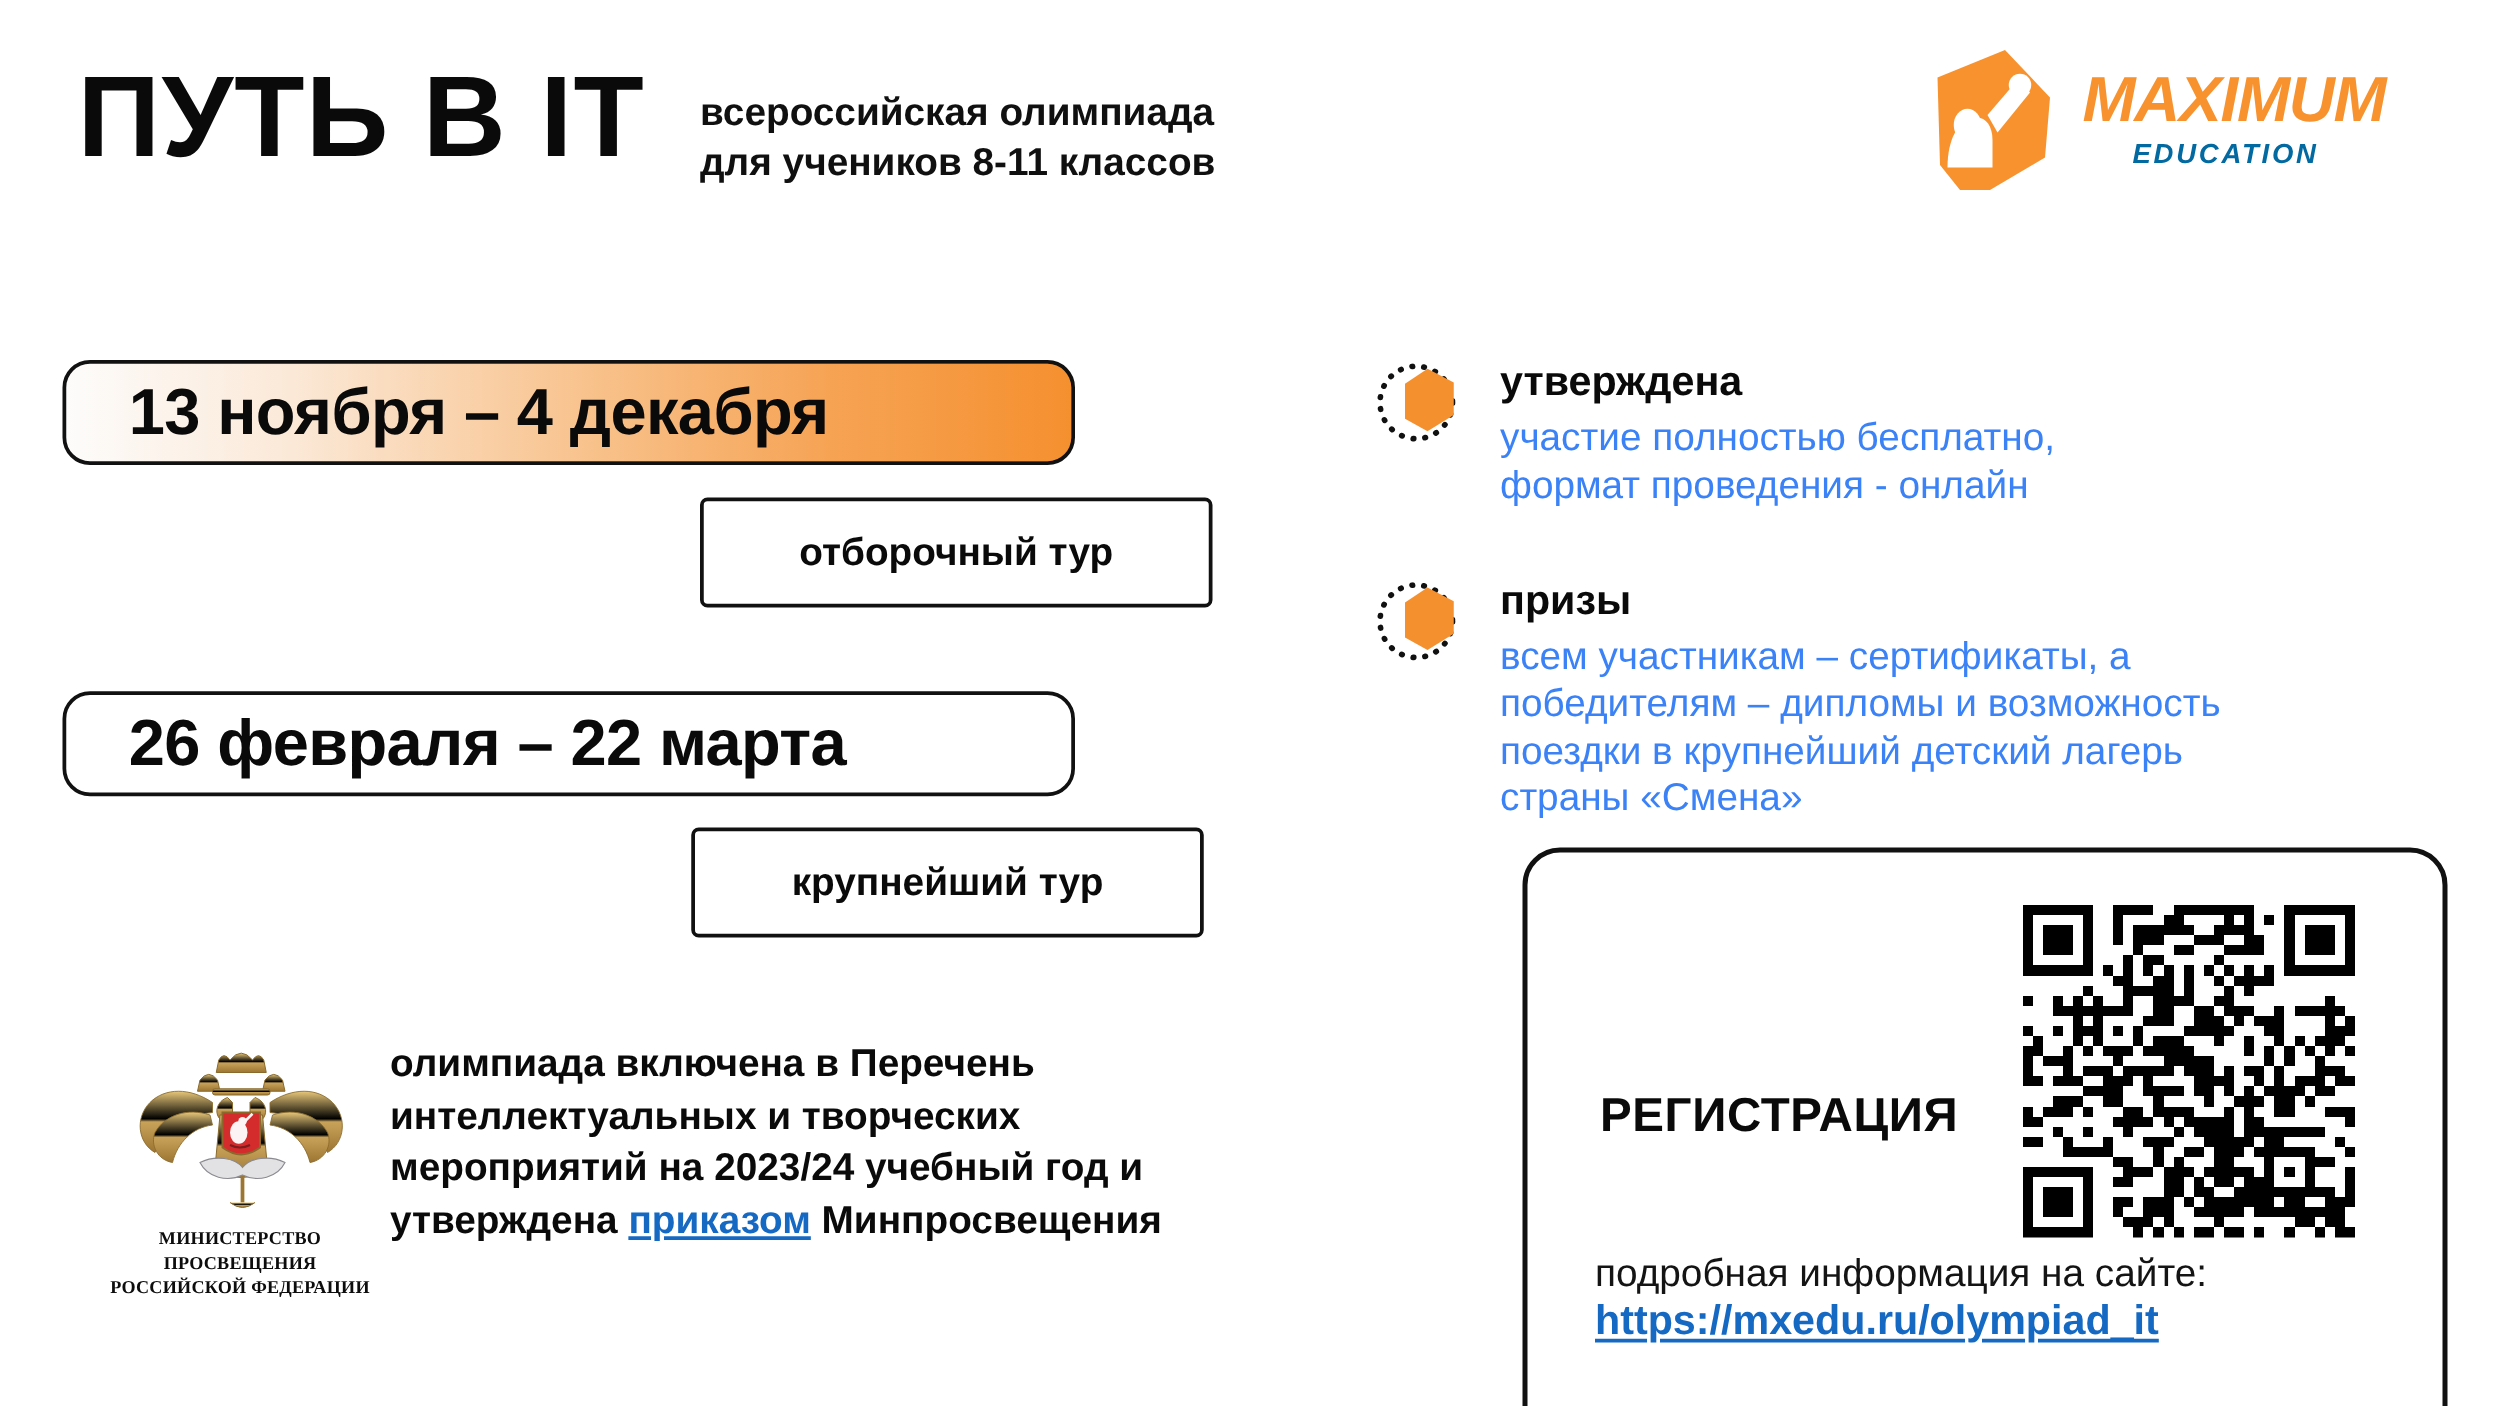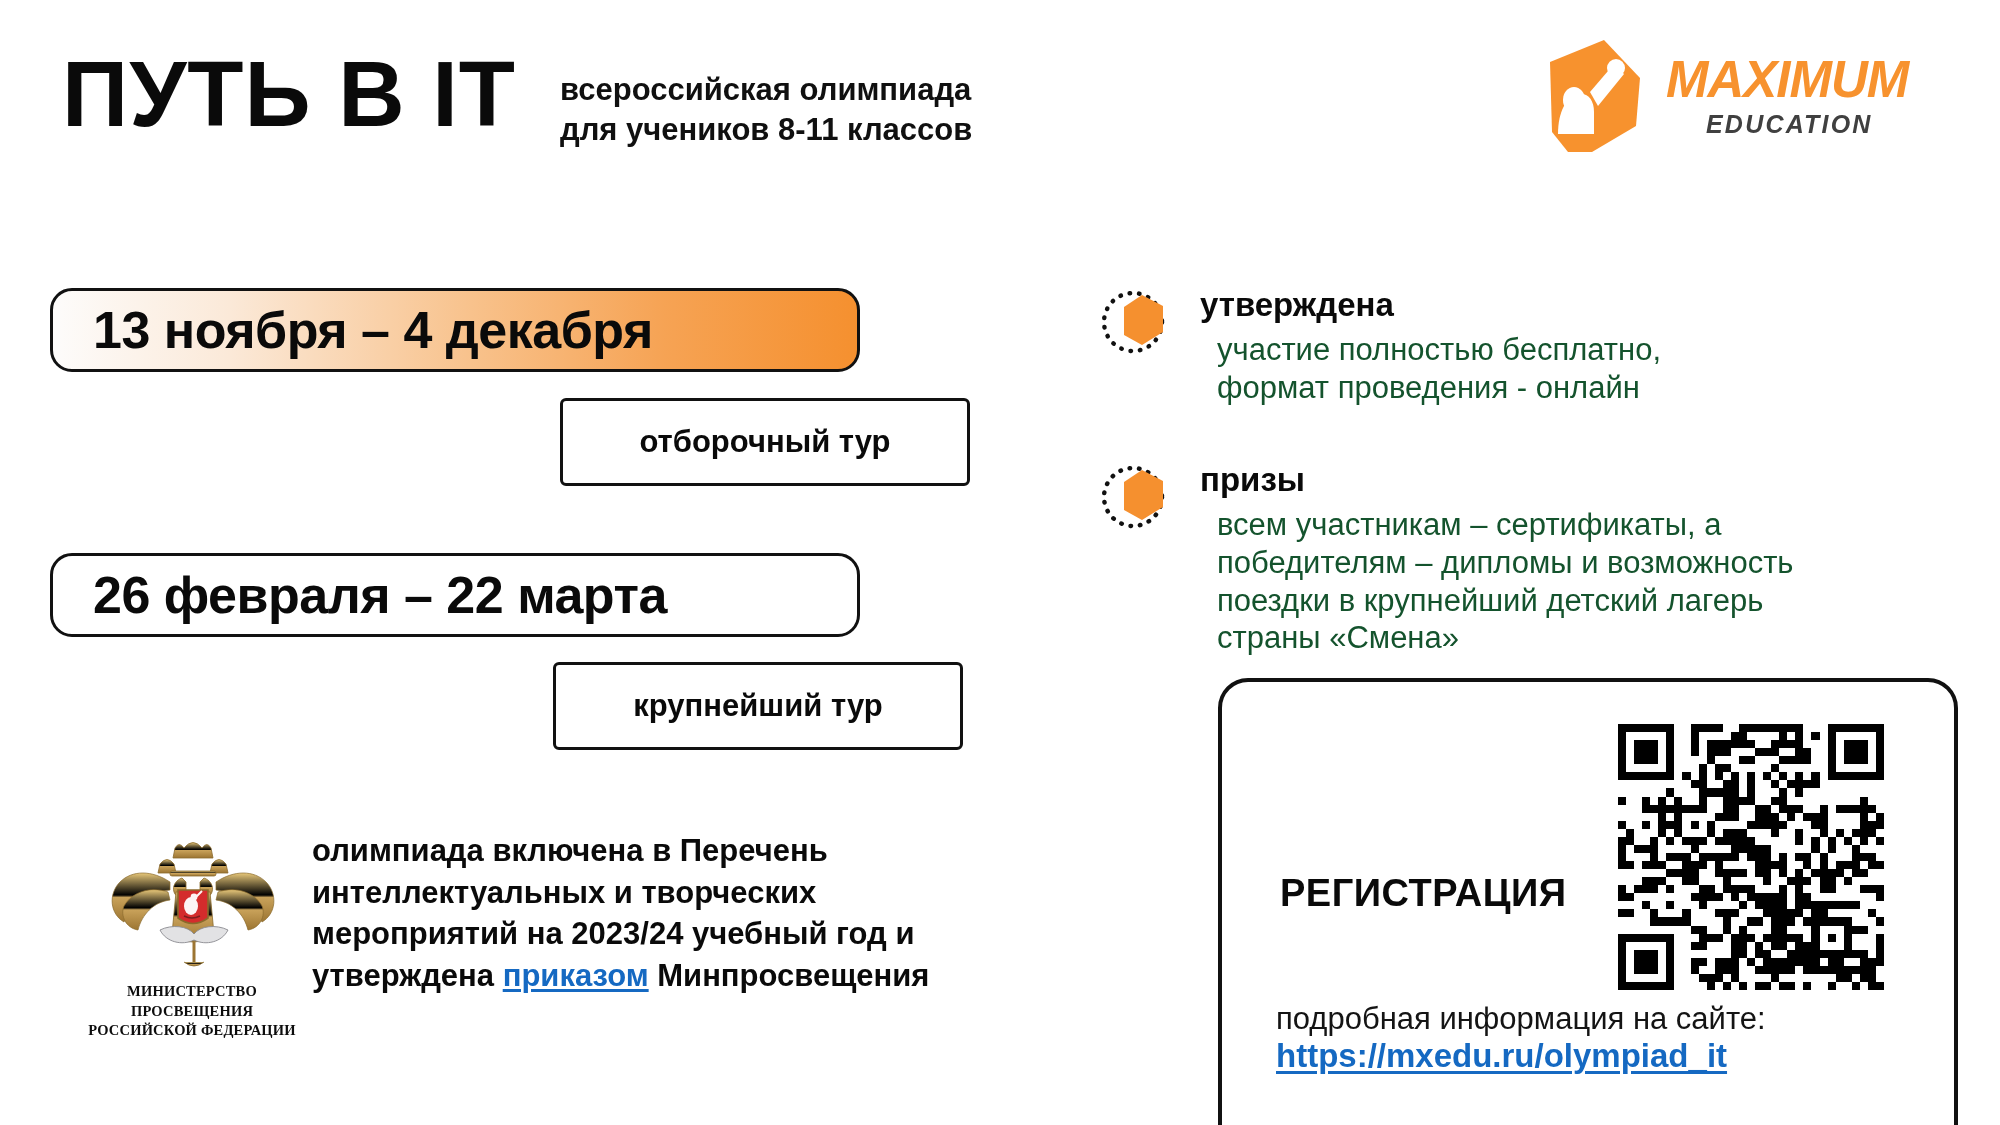--- a/index.html
+++ b/index.html
@@ -26,28 +26,28 @@
   
   #logo { position: absolute; left: 1528px; top: 34px; width: 430px; height: 120px; }
   #logo-mark { position: absolute; left: 0; top: 0; width: 130px; height: 120px; }
   #logo-word {
     position: absolute; left: 138px; top: 20px;
     font-size: 51px; font-weight: 700; font-style: italic;
     color: #F7922E; letter-spacing: -1px; line-height: 1;
   }
   #logo-sub {
     position: absolute; left: 178px; top: 78px;
-    font-size: 25px; font-weight: 700; font-style: italic;
-    color: #404040; letter-spacing: 2.2px; line-height: 1;
+    font-size: 22px; font-weight: 700; font-style: italic;
+    color: #0369a1; letter-spacing: 2.2px; line-height: 1;
   }
 
   
   .date-card {
     position: absolute; height: 84px; border: 3px solid #111;
-    border-radius: 22px; display: flex; align-items: center;
+    border-radius: 22px; display: flex; align-items: center; padding-left: 10px;
   }
   .date-card .date-text {
     font-size: 52px; font-weight: 700; color: #0a0a0a;
     padding-left: 40px; white-space: nowrap; letter-spacing: -0.5px;
   }
   #date-card-1 {
     left: 50px; top: 288px; width: 810px;
     background: linear-gradient(90deg, #fdfcfb 0%, #fbe9d8 22%, #f8c28c 52%, #f6a354 76%, #F5902F 100%);
   }
   #date-card-2 {
@@ -65,22 +65,22 @@
 
   
   .feature { position: absolute; }
   .feature-bullet { position: absolute; left: 0; top: 0; width: 78px; height: 78px; }
   .feature-title {
     position: absolute; left: 100px; top: 3px;
     font-size: 33px; font-weight: 700; color: #0a0a0a; white-space: nowrap;
   }
   .feature-body {
     position: absolute; left: 100px; top: 48px;
-    font-size: 31px; font-weight: 400; color: #14532d;
-    line-height: 1.22; white-space: pre-line; margin-left: 17px;
+    font-size: 31px; font-weight: 400; color: #3b82f6;
+    line-height: 1.22; white-space: pre-line;
   }
   #feature-0 { left: 1100px; top: 283px; width: 860px; }
   #feature-1 { left: 1100px; top: 458px; width: 880px; }
 
   
   #ministry { position: absolute; left: 90px; top: 830px; width: 960px; height: 230px; }
   #ministry-emblem { position: absolute; left: 8px; top: 0; width: 190px; height: 150px; }
   #ministry-caption {
     position: absolute; left: -18px; top: 152px; width: 240px;
     text-align: center; font-family: "Liberation Serif", serif;

